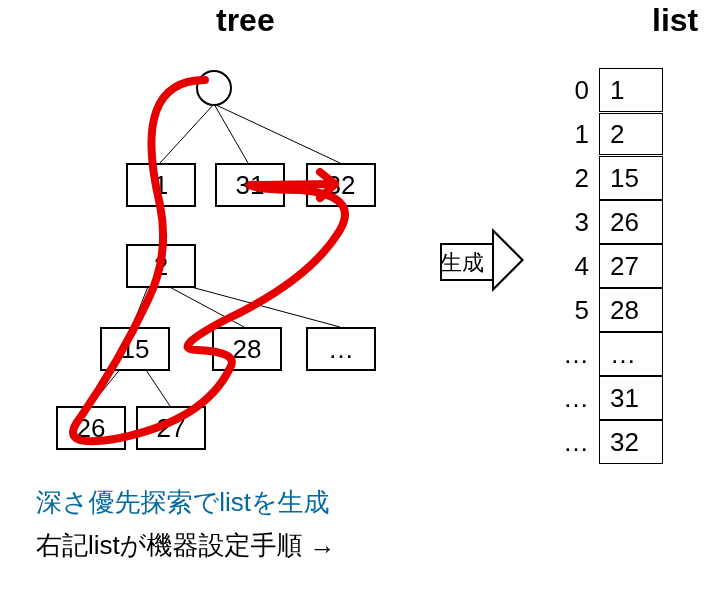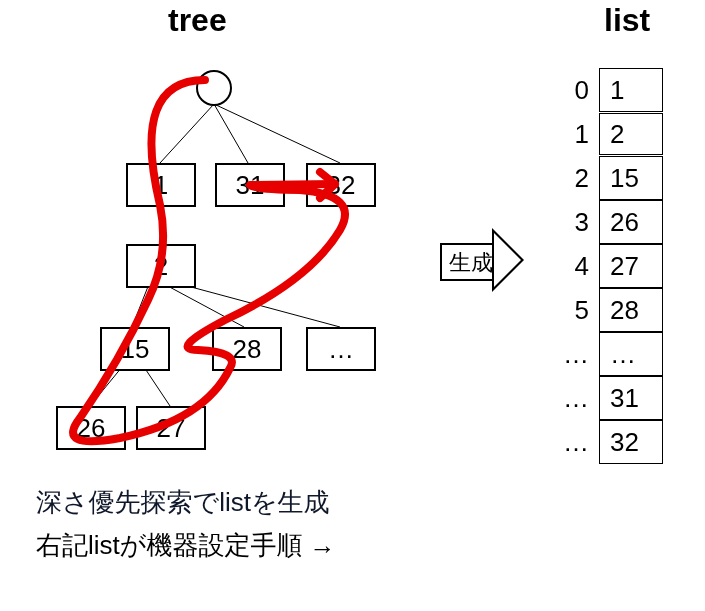--- a/index.html
+++ b/index.html
@@ -8,20 +8,21 @@
   width:705px;height:611px;
   position:relative;
   color:#000;
   font-size:24px;
 }
 .title{
   position:absolute;
   font-weight:700;
   font-size:32px;
   top:2px;
+  margin-left:48px;
 }
 
 .tnode{
   position:absolute;
   border:2px solid #000;
   background:#fff;
   width:66px;height:40px;
   display:flex;align-items:center;justify-content:center;
   font-size:26px;
 }
@@ -58,21 +59,20 @@
   content:"";position:absolute;
   left:-30px;top:-27px;
   width:0;height:0;
   border-top:27px solid transparent;
   border-bottom:27px solid transparent;
   border-left:27px solid #fff;
 }
 .arrow-label{
   position:absolute;
   left:0;top:18px;width:62px;
-  text-align:center;
   font-size:22px;
 }
 
 .list{
   position:absolute;
   left:545px;top:68px;
 }
 .row{height:44px;display:flex;align-items:center}
 .idx{
   width:44px;text-align:right;padding-right:10px;
@@ -82,21 +82,21 @@
   width:64px;height:44px;
   border:1px solid #000;
   display:flex;align-items:center;
   padding-left:10px;
   font-size:26px;
   box-sizing:border-box;
 }
 .list .row:nth-child(2) .cell{height:42px}
 
 .cap{position:absolute;font-size:26px}
-.cap.red{color:#0f172a}
+.cap.red{color:#0369a1}
 </style>
 </head>
 <body>
 
 <div class="title" style="left:168px">tree</div>
 <div class="title" style="left:604px">list</div>
 
 <svg class="edges" width="430" height="470">
   <g stroke="#000" stroke-width="1" fill="none">
     <line x1="214" y1="104" x2="160" y2="163"></line>

